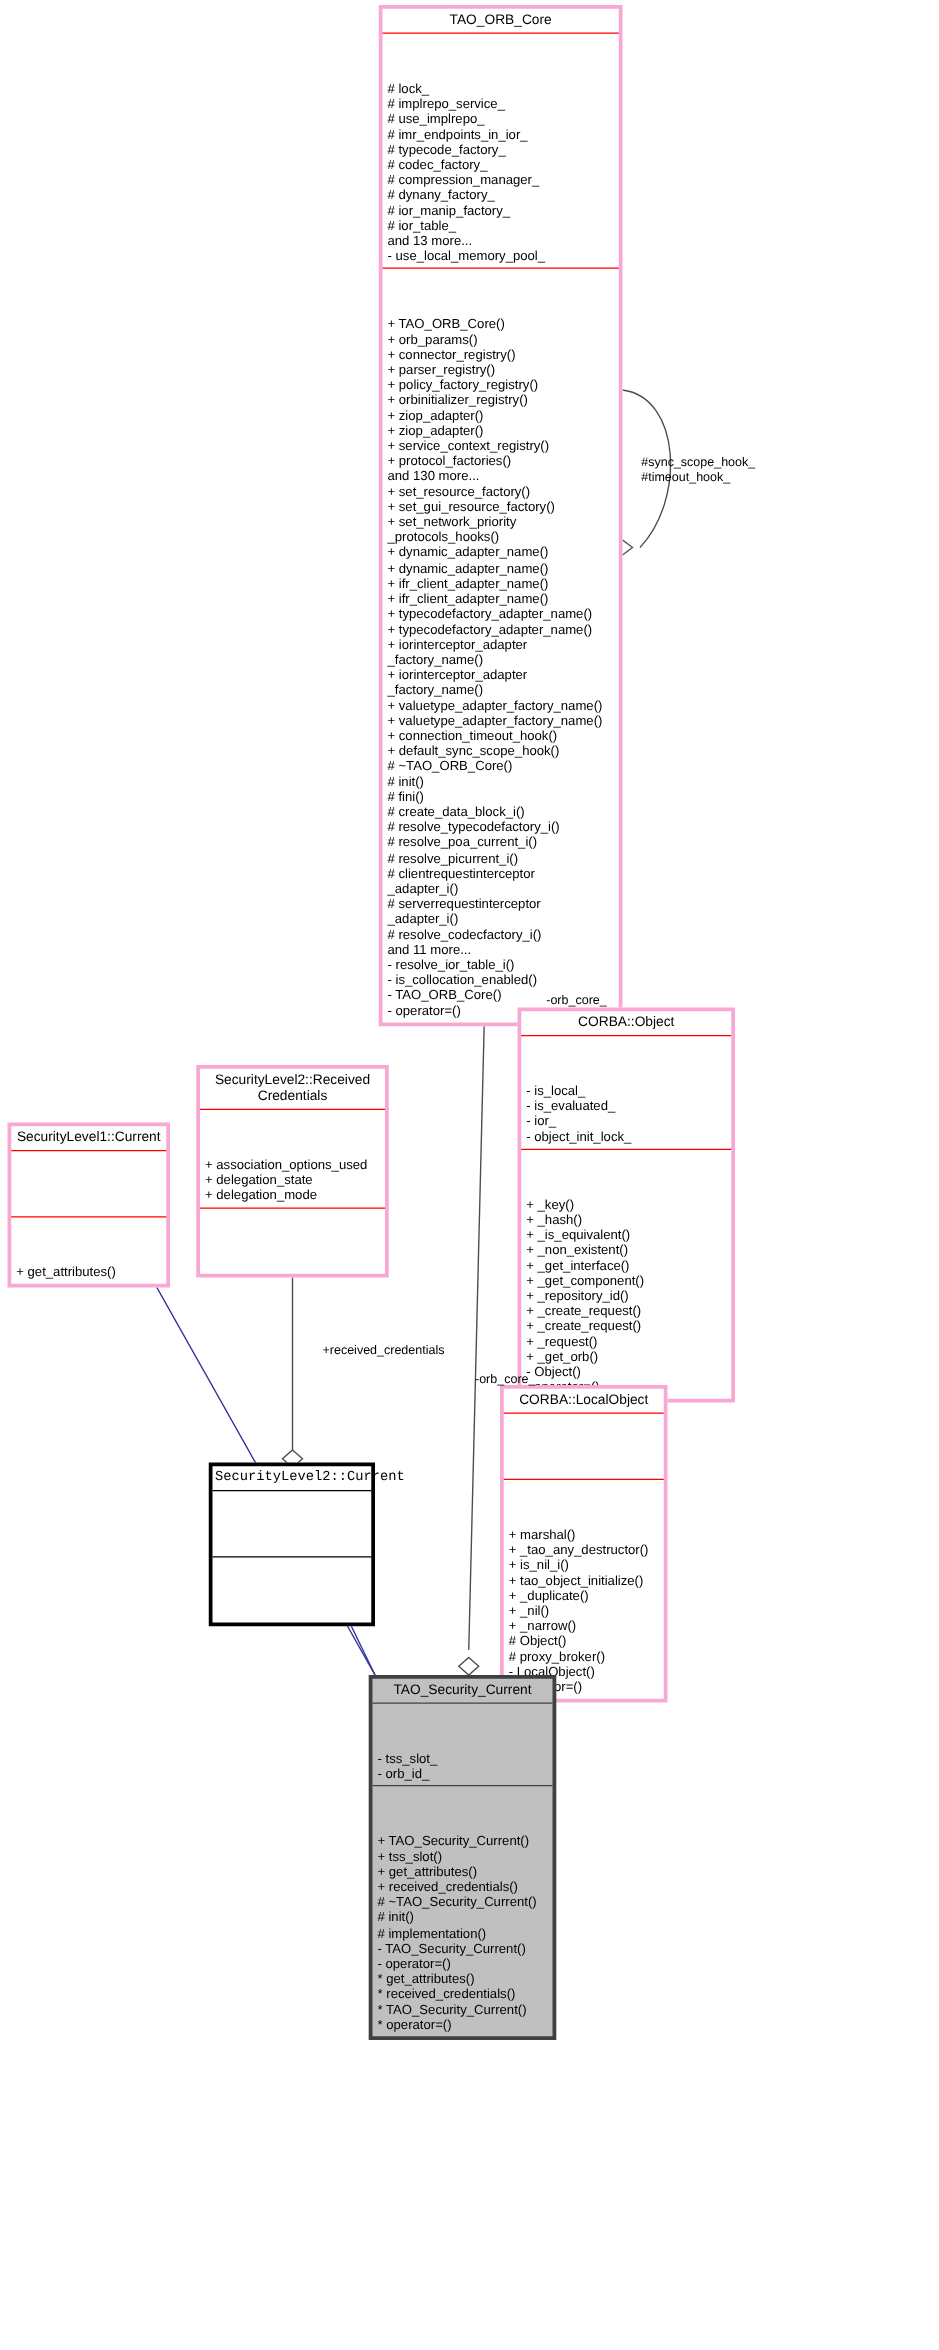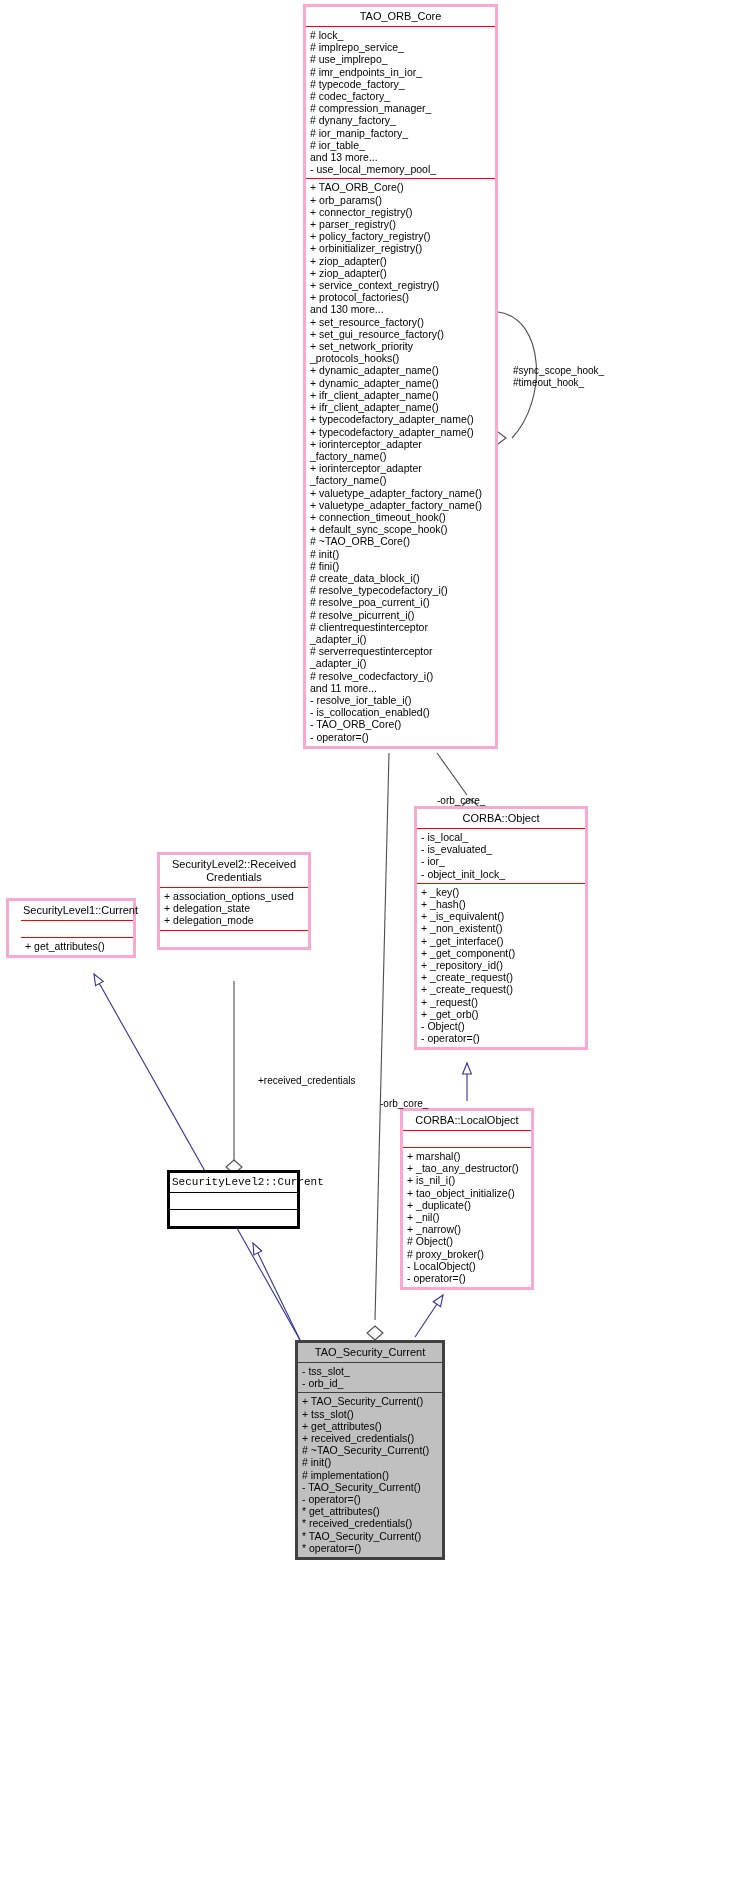--- a/index.html
+++ b/index.html
@@ -28,21 +28,21 @@
     text-align:center;
     padding:3px 2px 3px 2px;
     font-size:11px;
     line-height:13px;
     white-space:pre-line;
   }
   .uml .sep{height:1px;background:#ff0000;}
   .uml.gray .sep{background:#404040;}
   .uml.plain .sep{background:#000000;}
 
-  .uml .compartment{padding:2px 3px 3px 4px;}
+  .uml .compartment{padding:2px 3px 3px 4px;margin-top:36px;}
   .uml .compartment.empty{height:16px;padding:0;}
   .uml .row{white-space:pre;}
 
   .edge-label{
     position:absolute;
     font-size:10px;
     line-height:11.5px;
     color:#000000;
     white-space:pre-line;
     z-index:4;
@@ -200,21 +200,21 @@
         <div class="row">+ _duplicate()</div>
         <div class="row">+ _nil()</div>
         <div class="row">+ _narrow()</div>
         <div class="row"># Object()</div>
         <div class="row"># proxy_broker()</div>
         <div class="row">- LocalObject()</div>
         <div class="row">- operator=()</div>
       </div>
   </div>
 
-  <div class="uml" id="box-securitylevel1-current" style="left:6px;top:898px;width:130px;padding-left:12px;">
+  <div class="uml" id="box-securitylevel1-current" style="left:6px;top:898px;width:130px;">
     <div class="title">SecurityLevel1::Current</div>
     <div class="sep"></div>
     <div class="compartment empty"></div>
     <div class="sep"></div>
     <div class="compartment">
         <div class="row">+ get_attributes()</div>
       </div>
   </div>
 
   <div class="uml" id="box-securitylevel2-received-credentials" style="left:157px;top:852px;width:154px;">

